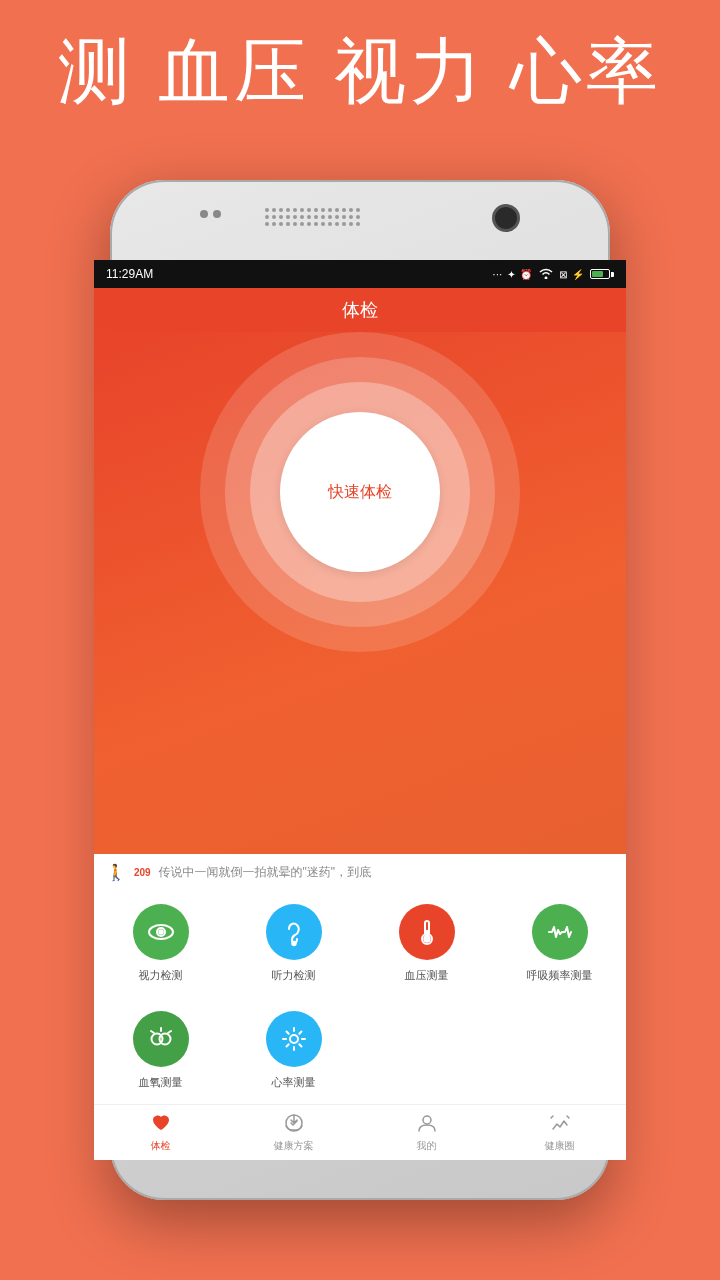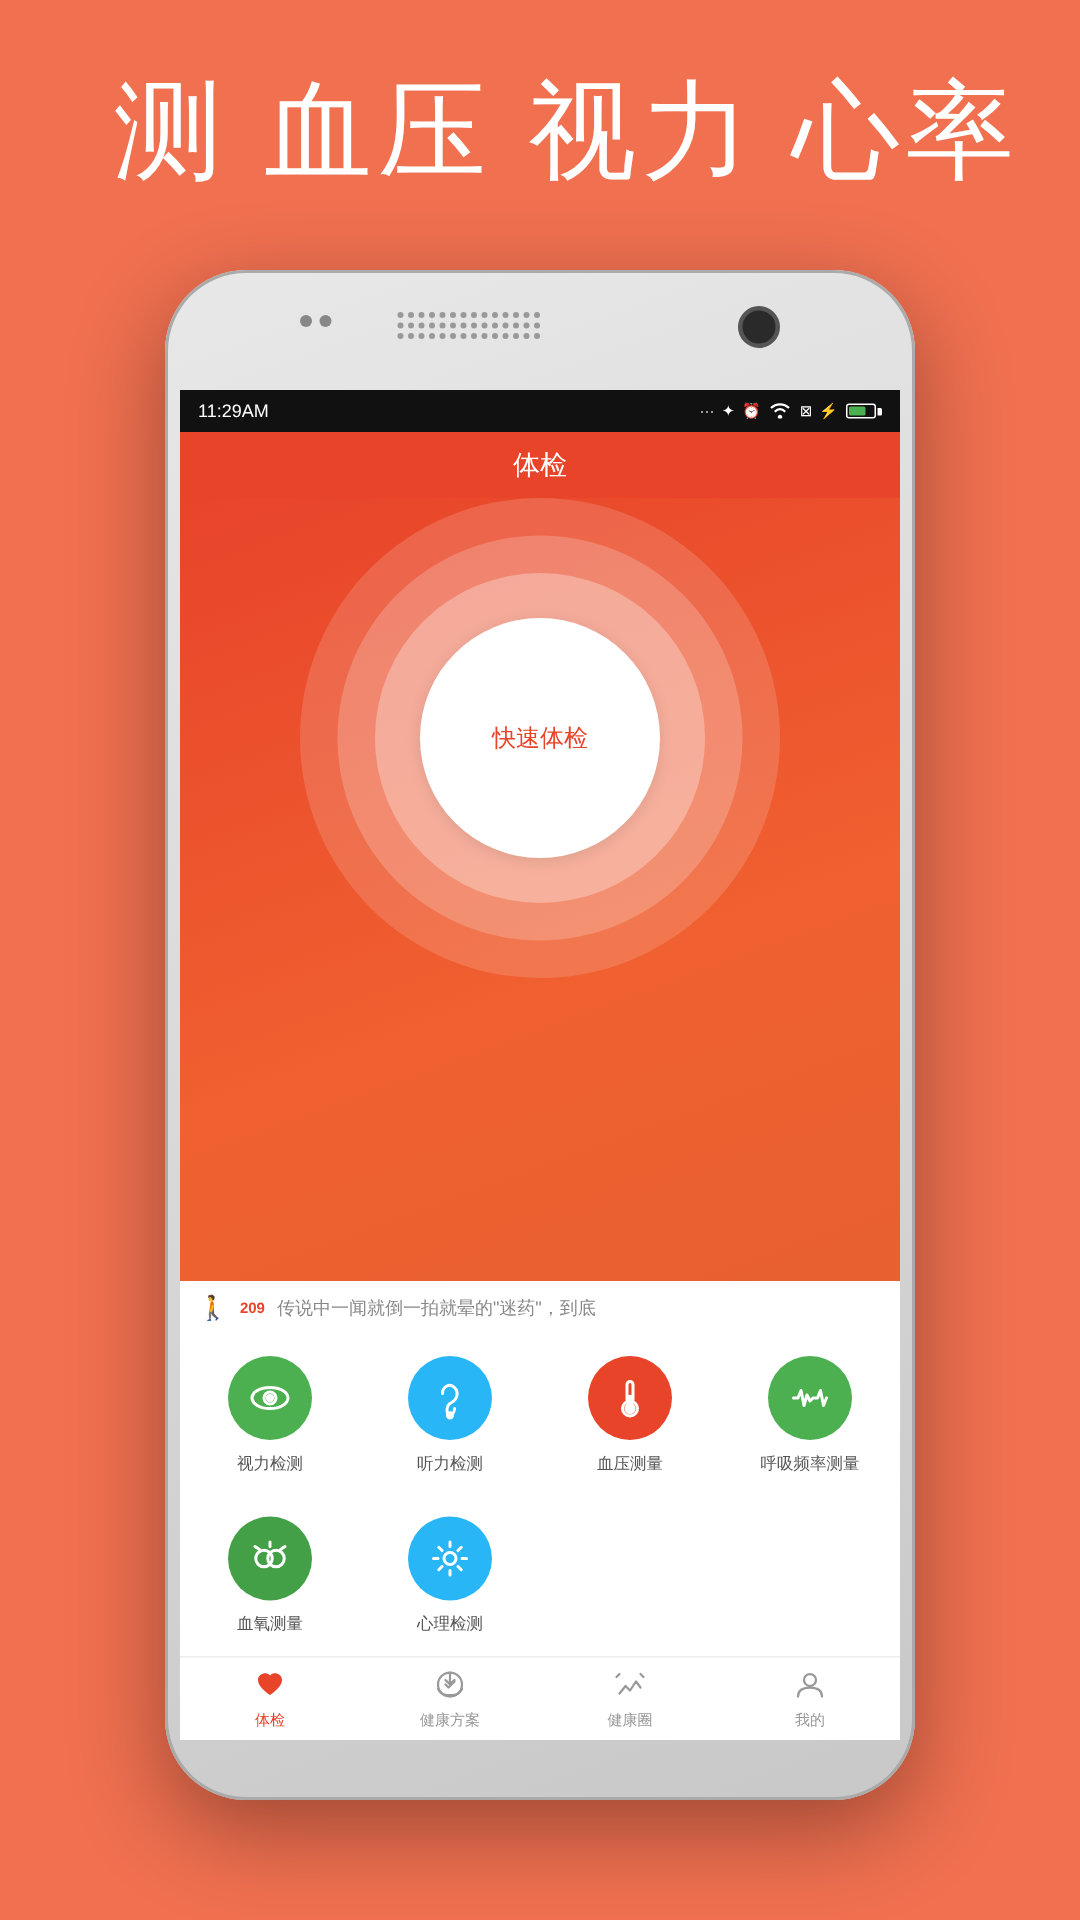--- a/index.html
+++ b/index.html
@@ -8,28 +8,28 @@
       height: 1280px;
       background-color: #F07050;
       font-family: 'PingFang SC', 'Microsoft YaHei', sans-serif;
       overflow: hidden;
       position: relative;
     }
 
     
     .headline {
       position: absolute;
-      top: 40px;
+      top: 24px;
       left: 40px;
       right: 40px;
       color: white;
       font-size: 72px;
       font-weight: 300;
       letter-spacing: 4px;
-      text-align: right;
+      text-align: center;
     }
 
     
     .phone-shell {
       position: absolute;
       top: 180px;
       left: 50%;
       transform: translateX(-50%);
       width: 500px;
       height: 1020px;
@@ -85,21 +85,21 @@
       top: 24px;
       width: 28px;
       height: 28px;
       border-radius: 50%;
       background: #2a2a2a;
       border: 3px solid #555;
     }
 
     
     .phone-screen {
-      width: 480px;
+      width: 532px;
       flex: 1;
       background: #f5f5f5;
       overflow: hidden;
       display: flex;
       flex-direction: column;
       margin-bottom: 40px;
       position: relative;
     }
 
     
@@ -489,21 +489,21 @@
         <span class="feature-label">血氧测量</span>
       </div>
 
       <div class="feature-item">
         <div class="feature-icon-circle icon-blue2">
           <svg class="feat-svg" viewBox="0 0 30 30">
             <circle cx="15" cy="15" r="4" stroke="white" stroke-width="2" fill="none"></circle>
             <path d="M15 4 L15 7 M15 23 L15 26 M4 15 L7 15 M23 15 L26 15 M7.5 7.5 L9.7 9.7 M20.3 20.3 L22.5 22.5 M22.5 7.5 L20.3 9.7 M9.7 20.3 L7.5 22.5" stroke="white" stroke-width="2" stroke-linecap="round"></path>
           </svg>
         </div>
-        <span class="feature-label">心理检测</span>
+        <span class="feature-label">心率测量</span>
       </div>
     </div>
 
     <div class="bottom-nav">
       <div class="nav-item active">
         <span class="nav-icon">
           <svg width="22" height="22" viewBox="0 0 22 22" fill="none">
             <path d="M11 18 C11 18 3 13 3 8 C3 5 5.5 3.5 8 3.5 C9.5 3.5 10.5 4.5 11 5 C11.5 4.5 12.5 3.5 14 3.5 C16.5 3.5 19 5 19 8 C19 13 11 18 11 18Z" fill="#E8442A"></path>
           </svg>
         </span>
@@ -516,31 +516,31 @@
             <path d="M3 14 C4 16 6 18 9 18 L13 18 C16 18 18 16 19 14" stroke="#999" stroke-width="1.5" fill="none" stroke-linecap="round"></path>
             <circle cx="11" cy="11" r="8" stroke="#999" stroke-width="1.5" fill="none"></circle>
             <path d="M8 11 L10 13 L14 9" stroke="#999" stroke-width="1.5" stroke-linecap="round" stroke-linejoin="round" fill="none"></path>
           </svg>
         </span>
         <span>健康方案</span>
       </div>
       <div class="nav-item">
         <span class="nav-icon">
           <svg width="22" height="22" viewBox="0 0 22 22" fill="none">
-            <path d="M4 17 L8 12 L11 15 L15 9 L18 13" stroke="#999" stroke-width="1.5" stroke-linecap="round" stroke-linejoin="round" fill="none"></path>
-            <path d="M18 4 L20 6 M4 4 L2 6" stroke="#999" stroke-width="1.5" stroke-linecap="round"></path>
+            <circle cx="11" cy="8" r="4" stroke="#999" stroke-width="1.5" fill="none"></circle>
+            <path d="M3 19 C3 15 6 13 11 13 C16 13 19 15 19 19" stroke="#999" stroke-width="1.5" stroke-linecap="round" fill="none"></path>
           </svg>
         </span>
-        <span>健康圈</span>
+        <span>我的</span>
       </div>
       <div class="nav-item">
         <span class="nav-icon">
           <svg width="22" height="22" viewBox="0 0 22 22" fill="none">
-            <circle cx="11" cy="8" r="4" stroke="#999" stroke-width="1.5" fill="none"></circle>
-            <path d="M3 19 C3 15 6 13 11 13 C16 13 19 15 19 19" stroke="#999" stroke-width="1.5" stroke-linecap="round" fill="none"></path>
+            <path d="M4 17 L8 12 L11 15 L15 9 L18 13" stroke="#999" stroke-width="1.5" stroke-linecap="round" stroke-linejoin="round" fill="none"></path>
+            <path d="M18 4 L20 6 M4 4 L2 6" stroke="#999" stroke-width="1.5" stroke-linecap="round"></path>
           </svg>
         </span>
-        <span>我的</span>
+        <span>健康圈</span>
       </div>
     </div>
 
   </div>
 </div>
 
 </body></html>

